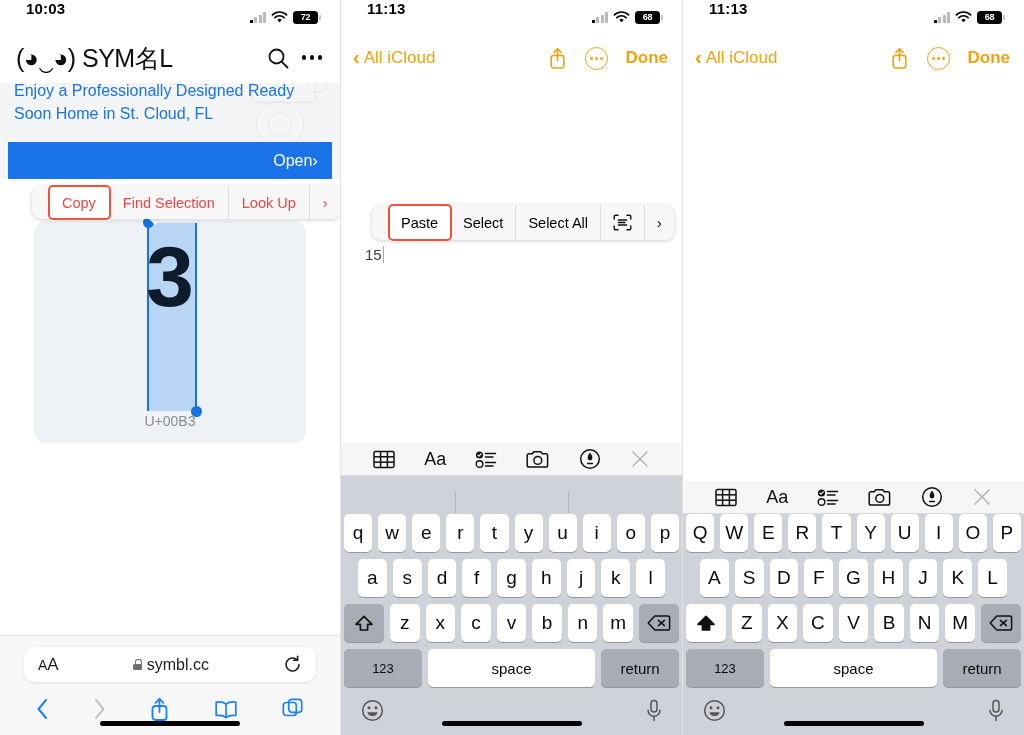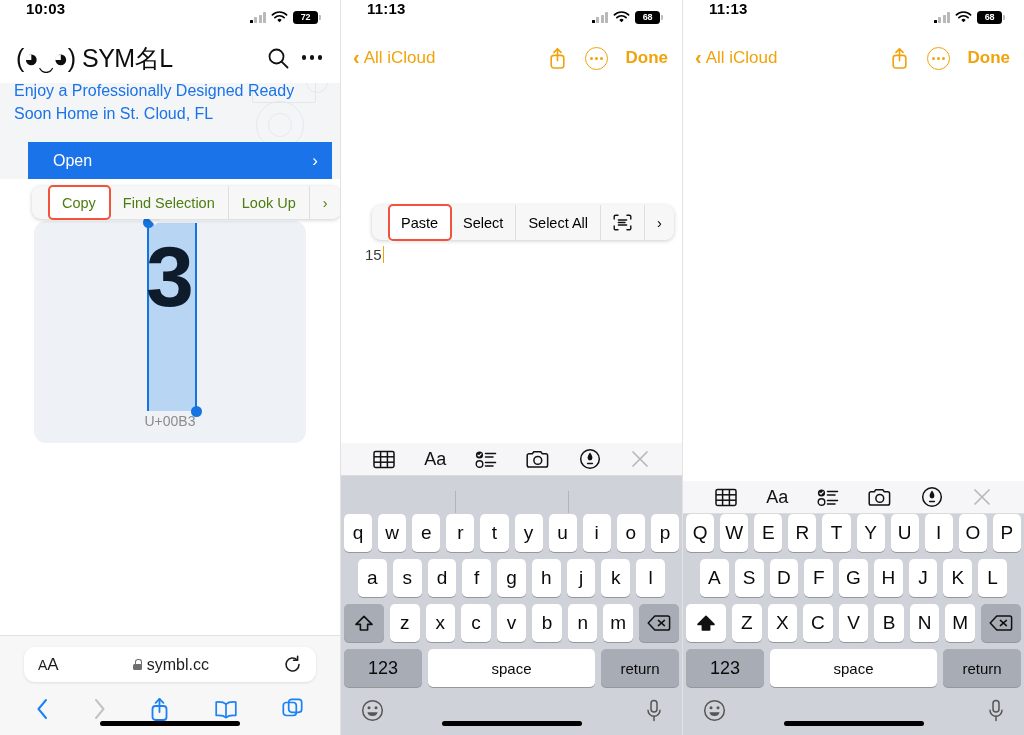--- a/index.html
+++ b/index.html
@@ -63,43 +63,43 @@
   }
   .ad-ghost i.r1 { left:42px; top:8px; width:64px; height:26px; border-radius:2px; }
   .ad-ghost i.c1 { left:46px; top:32px; width:48px; height:48px; border-radius:50%; }
   .ad-ghost i.c2 { left:58px; top:44px; width:24px; height:24px; border-radius:50%; }
   .ad-ghost i.c3 { left:96px; top:2px; width:22px; height:22px; border-radius:50%; }
   .ad-text {
     position:relative; color:#1a73e8; font-size:16px; line-height:23px;
   }
   .ad-open {
     position:absolute; left:8px; right:8px; bottom:0; height:37px; background:#1a73e8;
-    color:#fff; display:flex; align-items:center; justify-content:space-between;
-    padding: 0 14px 0 25px; font-size:16px;margin-left:20px;
+    color:#fff; display:flex; align-items:center; justify-content:flex-end;
+    padding: 0 14px 0 25px; font-size:16px;
   }
   .chev-r { font-size:17px; font-weight:300; }
 
   .page-title {
     font-size: 27px; color:#0a0a0a; padding: 28px 0 0 14px; letter-spacing:-.3px;
   }
   .page-title sup { font-size: 15px; vertical-align: super; }
 
   .symbol-card {
     position: relative;
     margin: 42px 34px 0 34px; height: 222px; background:#eef1f6; border-radius: 12px;
   }
   .callout {
     position:absolute; z-index:5; left:-2px; top:-35px;
     display:flex; background:#f7f7f7; border-radius:9px;
     box-shadow: 0 1px 4px rgba(0,0,0,.20); overflow: visible;
     height: 33px;
   }
   .callout .ci {
     display:flex; align-items:center; justify-content:center;
-    font-size:14.5px; color:#4d7c0f; padding: 0 13px; border-right:1px solid #dedede;
+    font-size:14.5px; color:#ef4444; padding: 0 13px; border-right:1px solid #dedede;
     background:#f7f7f7; white-space: nowrap;
   }
   .callout .ci:last-child { border-right:none; border-radius: 0 9px 9px 0; }
   .callout .ci:first-child { border-radius: 9px 0 0 9px; }
   .hl-red {
     outline: 2.5px solid #f2533c; outline-offset:-1px; border-radius: 4px !important;
     background:#fff !important; position:relative; z-index:6;margin-left:17px;
   }
   .callout-tail {
     position:absolute; left:113px; top:-4px; width:0; height:0;
@@ -207,21 +207,21 @@
   .krow { display:flex; justify-content:center; gap:6px; margin-bottom:7px; padding: 0 3px; }
   .key {
     background:#fff; border-radius:5px; height:38px; min-width:28px; flex:1;
     display:flex; align-items:center; justify-content:center;
     font-size:19px; color:#0a0a0a; box-shadow: 0 1px 0 rgba(0,0,0,.28);
   }
   .krow.r2 { padding: 0 17px; }
   .krow.r3 { padding: 0 3px; }
   .key.wide { flex: 0 0 40px; background:#a7acb5; }
   .key.wide.active { background:#fff; }
-  .key.num { flex: 0 0 78px; background:#a7acb5; font-size:18px; }
+  .key.num { flex: 0 0 78px; background:#a7acb5; font-size:13px; }
   .key.space { flex:1; font-size:15px; }
   .key.ret { flex: 0 0 78px; background:#a7acb5; font-size:15px; }
   .krow.r4 { margin-bottom: 4px; padding: 0 3px; }
   .kb-foot {
     height:38px; display:flex; align-items:center; justify-content:space-between;
     padding: 0 20px;
   }
   .kb-home {
     position:absolute; left:50%; transform:translateX(-50%); bottom:9px;
     width:140px; height:5px; background:#000; border-radius:3px;

